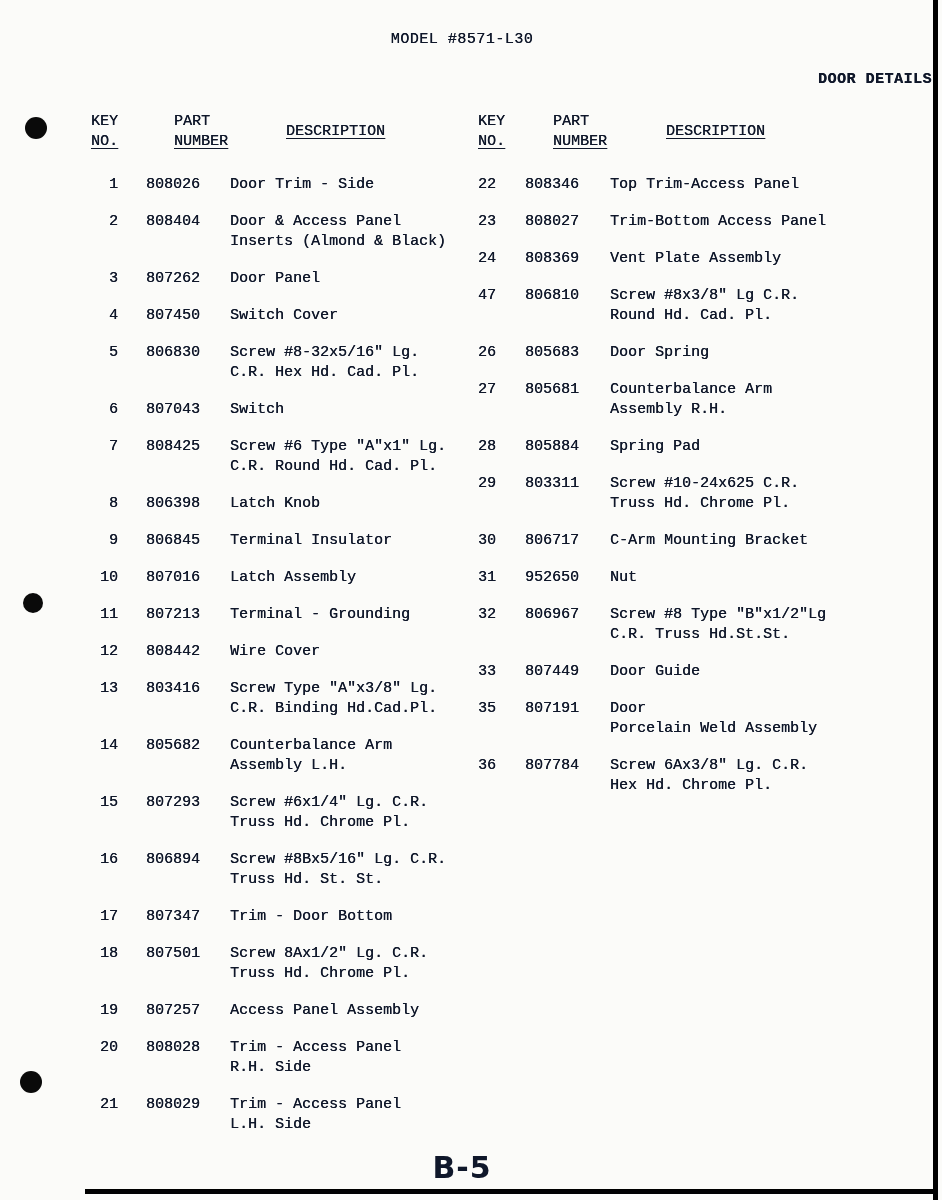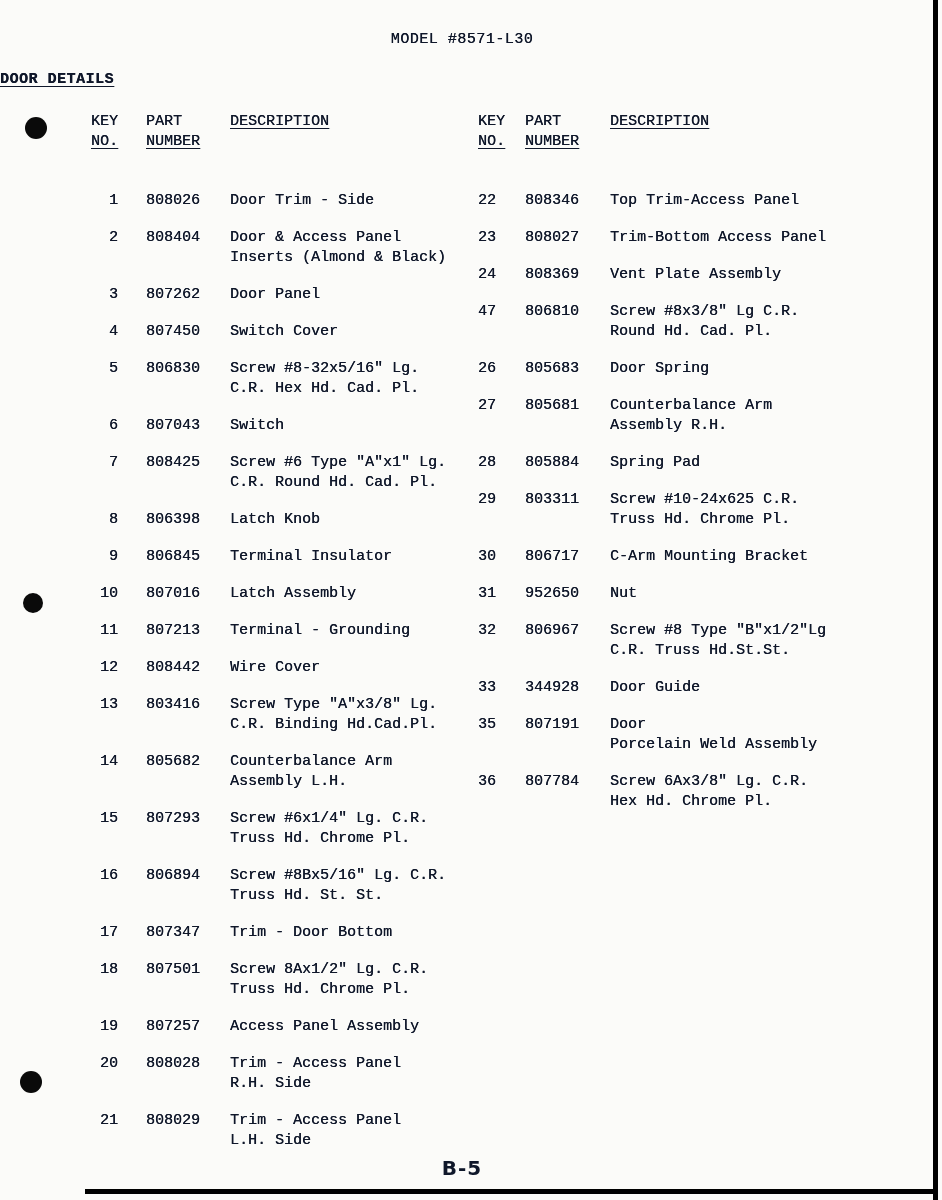--- a/index.html
+++ b/index.html
@@ -26,48 +26,48 @@
   .scan-edge-right  { position:absolute; top:0; right:4px; width:5px; height:1200px; background:#000; }
   .scan-edge-bottom { position:absolute; left:85px; right:4px; top:1189px; height:5px; background:#000; }
 
   
   .title {
     position:absolute; top:30px; left:0; width:924px;
     text-align:center; letter-spacing:.5px;
   }
   .subtitle {
     position:absolute; top:70px; left:0; width:932px;
-    text-align:left; letter-spacing:.5px; font-weight:bold;
-    text-decoration:underline; text-underline-offset:3px;
+    text-align:right; letter-spacing:.5px; font-weight:bold;
+    text-underline-offset:3px;
   }
 
   
   .table { position:absolute; top:112px; width:384px; }
   .t-left  { left:88px; }
   .t-right { left:478px; }
 
-  .header-row { display:flex; align-items:flex-start; margin-bottom:39px; }
+  .header-row { display:flex; align-items:center; margin-bottom:23px;gap:28px; }
   .row        { display:flex; align-items:flex-start; margin-bottom:17px; }
 
   .cell-key, .cell-part { flex-shrink:0; }
   .cell-desc { flex:1; }
 
   .t-left .cell-key  { width:30px; text-align:right; }
   .t-left .cell-part { width:112px; padding-left:28px; }
 
   .t-right .cell-key  { width:47px; text-align:left; }
   .t-right .cell-part { width:85px; }
 
   .u { text-decoration:underline; text-underline-offset:3px; }
 
   .footer {
     position:absolute; top:1150px; left:0; width:924px;
     text-align:center;
     font-family:"DejaVu Sans","Liberation Sans",sans-serif;
-    font-size:20px; font-weight:bold; letter-spacing:1px;
+    font-size:30px; font-weight:bold; letter-spacing:1px;
     line-height:36px;
     text-shadow:none;
   }
 </style>
 </head>
 <body>
 
 <div class="page">
 
   <div class="hole hole-1"></div>
@@ -376,21 +376,21 @@
     <div class="cell-key">32</div>
     <div class="cell-part">806967</div>
     <div class="cell-desc">
             <div>Screw #8 Type "B"x1/2"Lg</div>
             <div>C.R. Truss Hd.St.St.</div>
           </div>
   </div>
 
   <div class="row">
     <div class="cell-key">33</div>
-    <div class="cell-part">344928</div>
+    <div class="cell-part">807449</div>
     <div class="cell-desc">
             <div>Door Guide</div>
           </div>
   </div>
 
 
   <div class="row">
     <div class="cell-key">35</div>
     <div class="cell-part">807191</div>
     <div class="cell-desc">

